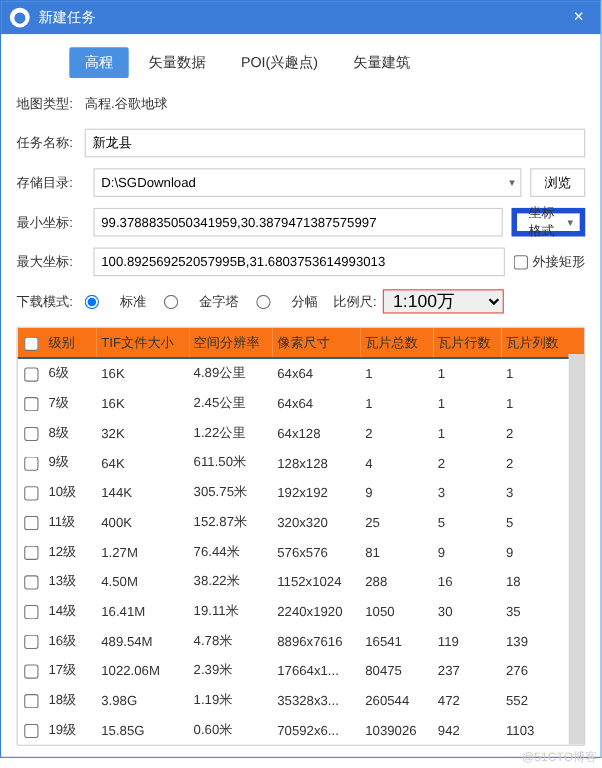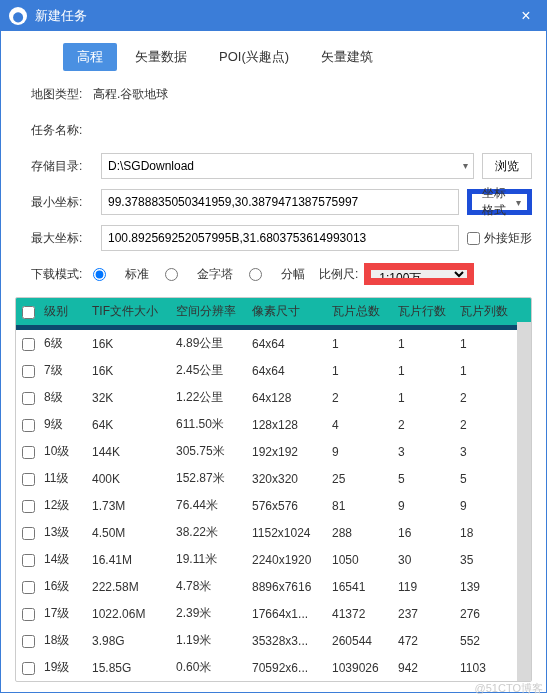--- a/index.html
+++ b/index.html
@@ -7,33 +7,33 @@
 .window { width: 547px; border: 1px solid #3b7dd8; background: #fff; }
 .titlebar { background: #3b7dd8; color: #fff; height: 30px; display: flex; align-items: center; padding: 0 8px; }
 .titlebar .icon { width: 18px; height: 18px; background: #fff; border-radius: 50%; margin-right: 8px; display: flex; align-items: center; justify-content: center; font-size: 10px; color: #3b7dd8; }
 .titlebar .title { flex: 1; font-size: 13px; }
 .titlebar .close { width: 24px; text-align: center; font-size: 16px; cursor: pointer; }
 .content { padding: 12px 14px 10px 14px; }
 .tabs { display: flex; gap: 4px; margin-bottom: 10px; padding-left: 48px; }
 .tab { padding: 5px 14px; font-size: 13px; cursor: pointer; border-radius: 2px; color: #333; }
 .tab.active { background: #4a90e2; color: #fff; }
 .row { display: flex; align-items: center; margin-bottom: 10px; min-height: 26px; }
-.row .lbl { width: 62px; flex-shrink: 0; margin-left: 16px; }
+.row .lbl { width: 62px; flex-shrink: 0; }
 .row .val { flex: 1; }
 input[type=text].field { width: 100%; height: 26px; border: 1px solid #ccc; padding: 0 6px; font-size: 12px; }
 .btn { height: 26px; border: 1px solid #ccc; background: #fff; padding: 0 12px; font-size: 12px; cursor: pointer; }
 .dropdown-btn { height: 26px; border: 5px solid #1d4ed8; background: #fff; padding: 0 6px 0 10px; font-size: 12px; cursor: pointer; display: flex; align-items: center; gap: 4px; }
 .caret { font-size: 10px; color: #666; }
 .radio-group { display: flex; align-items: center; gap: 6px; }
 .radio-opt { display: flex; align-items: center; gap: 19px; margin-right: 10px; }
-select.scale { height: 22px; border: 7px solid #ef4444; font-size: 12px; padding: 0 4px; min-width: 110px; }
+select.scale { height: 22px; border: 1px solid #ef4444; font-size: 16px; padding: 0 4px; min-width: 110px; }
 .table-wrap { border: 1px solid #ccc; border-radius: 2px; overflow-x: hidden; margin-top: 4px; position: relative; }
 table { width: 100%; border-collapse: collapse; font-size: 12px; table-layout: fixed; }
 th, td { text-align: left; padding: 5px 4px; white-space: nowrap; overflow: hidden; text-overflow: ellipsis; height: 24px; }
-th { background: #14b8a6; font-weight: normal; border-bottom: 5px solid #0c4a6e; margin-top: 48px; }
+th { background: #f97316; font-weight: normal; border-bottom: 1px solid #0c4a6e; margin-top: 48px; }
 tbody tr.highlight { background: #d6f0e6; outline: 2px solid #e23c3c; outline-offset: -1px; }
 .chkcol { width: 24px; text-align: center; }
 input[type=checkbox] { vertical-align: middle; }
 .watermark { position: absolute; right: 4px; bottom: 2px; font-size: 11px; color: #ccc; pointer-events: none; margin-top: 48px; }
 .scrollbar-stub { position: absolute; right: 0; top: 24px; bottom: 0; width: 14px; background: #f1f1f1; }
 .scrollbar-stub .thumb { position: absolute; top: 0; width: 100%; height: 100%; background: #d9d9d9; }
 .chk-ext { display: flex; align-items: center; gap: 4px; white-space: nowrap; }
 </style>
 </head>
 <body>
@@ -54,20 +54,21 @@
         <span class="tab">矢量建筑</span>
       </div>
 
     <div class="row">
       <span class="lbl">地图类型:</span>
       <span class="val">高程.谷歌地球</span>
     </div>
 
     <div class="row">
       <span class="lbl">任务名称:</span>
+      <input type="text" class="field" value="新龙县" style="">
     </div>
 
     <div class="row" style="gap:8px">
       <span class="lbl">存储目录:</span>
       <div style="flex:1; position:relative;">
         <input type="text" class="field" style="padding-right: 18px;" value="D:\SGDownload">
         <span class="caret" style="position:absolute; right:6px; top:7px;">▾</span>
       </div>
       <button class="btn">浏览</button>
     </div>
@@ -193,21 +194,21 @@
               <td>400K</td>
               <td>152.87米</td>
               <td>320x320</td>
               <td>25</td>
               <td>5</td>
               <td>5</td>
             </tr>
             <tr>
               <td class="chkcol"><input type="checkbox" style=""></td>
               <td>12级</td>
-              <td>1.73M</td>
+              <td>1.27M</td>
               <td>76.44米</td>
               <td>576x576</td>
               <td>81</td>
               <td>9</td>
               <td>9</td>
             </tr>
             <tr>
               <td class="chkcol"><input type="checkbox" style=""></td>
               <td>13级</td>
               <td>4.50M</td>
@@ -223,34 +224,34 @@
               <td>16.41M</td>
               <td>19.11米</td>
               <td>2240x1920</td>
               <td>1050</td>
               <td>30</td>
               <td>35</td>
             </tr>
             <tr>
               <td class="chkcol"><input type="checkbox" style=""></td>
               <td>16级</td>
-              <td>222.58M</td>
+              <td>489.54M</td>
               <td>4.78米</td>
               <td>8896x7616</td>
               <td>16541</td>
               <td>119</td>
               <td>139</td>
             </tr>
             <tr>
               <td class="chkcol"><input type="checkbox" style=""></td>
               <td>17级</td>
               <td>1022.06M</td>
               <td>2.39米</td>
               <td>17664x1...</td>
-              <td>41372</td>
+              <td>80475</td>
               <td>237</td>
               <td>276</td>
             </tr>
             <tr>
               <td class="chkcol"><input type="checkbox" style=""></td>
               <td>18级</td>
               <td>3.98G</td>
               <td>1.19米</td>
               <td>35328x3...</td>
               <td>260544</td>

